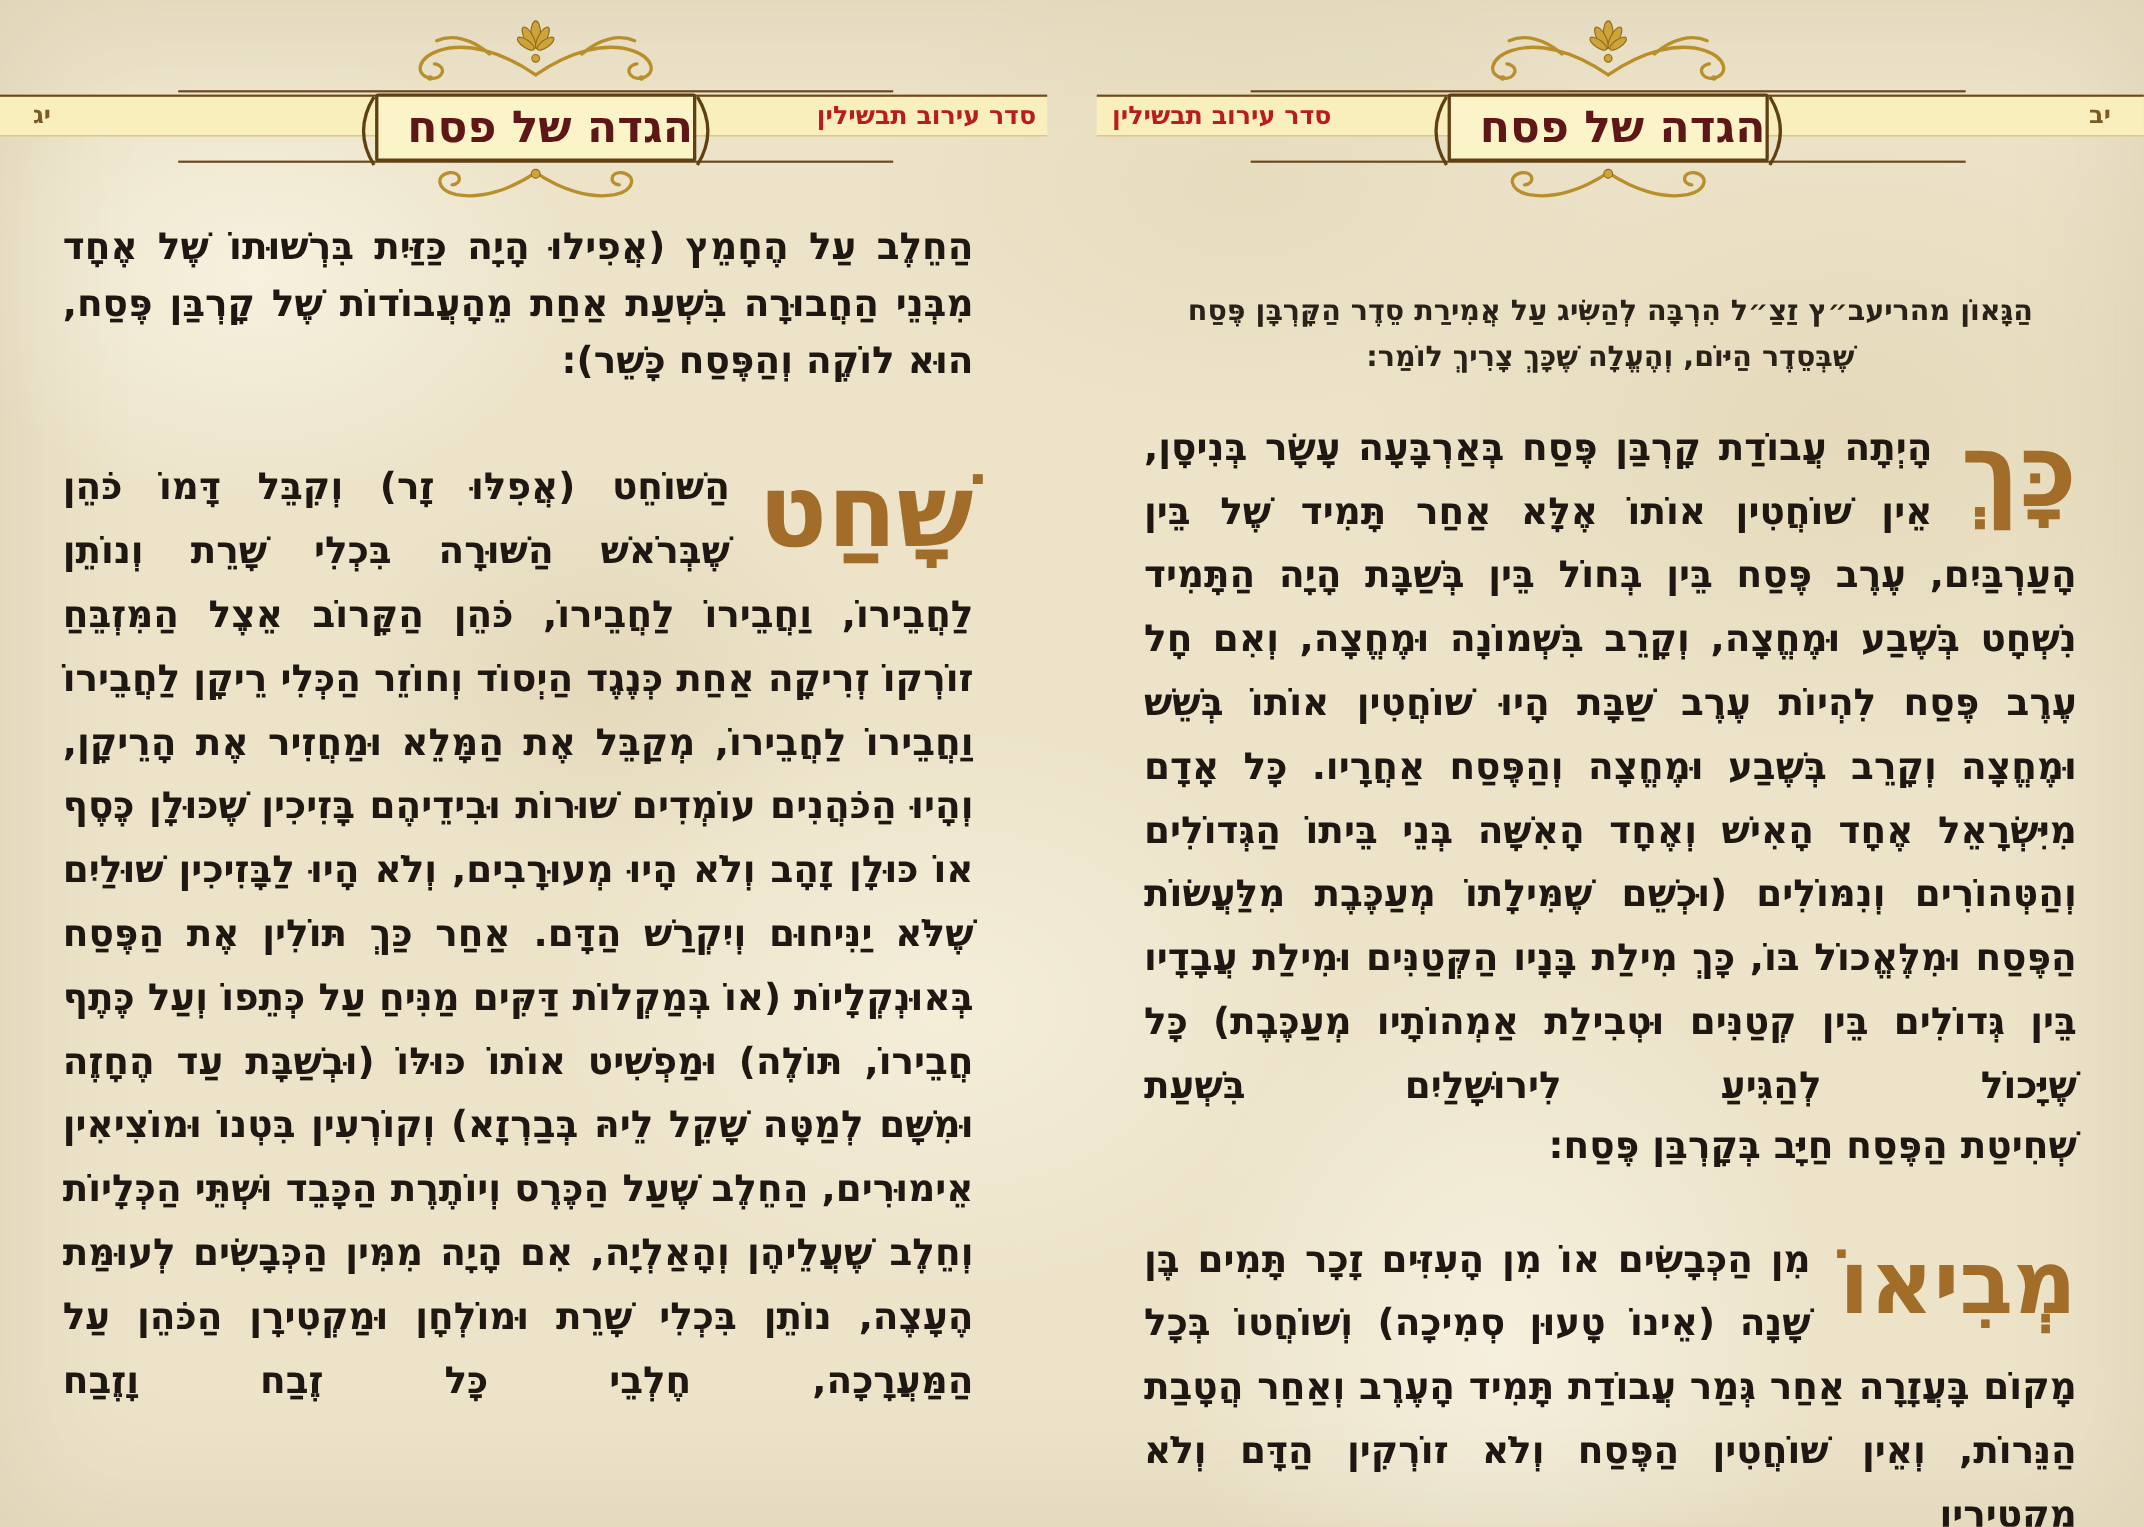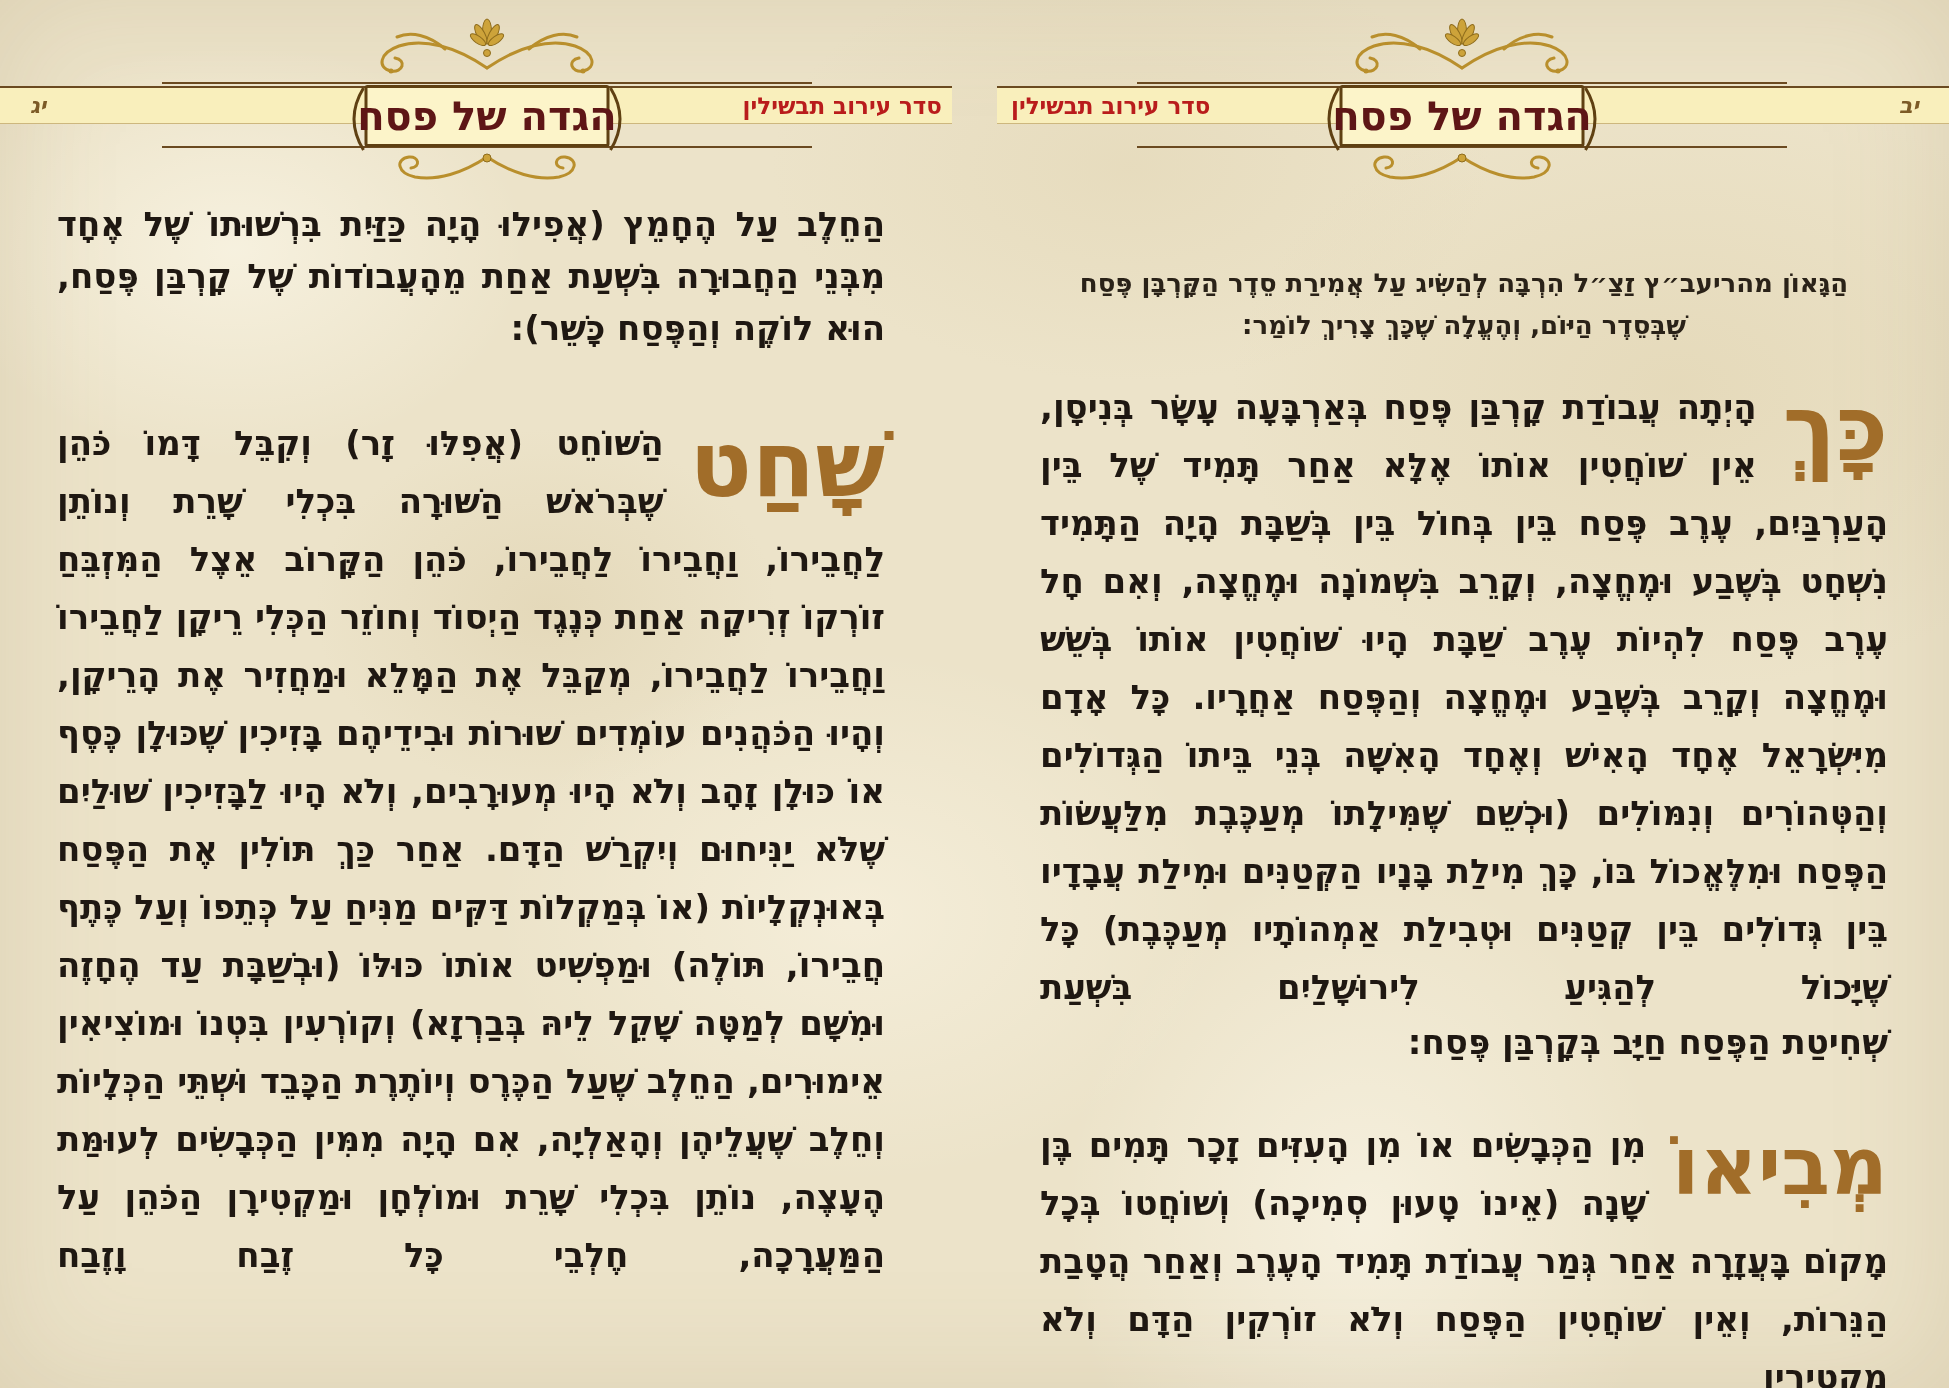--- a/index.html
+++ b/index.html
@@ -30,42 +30,42 @@
     display:flex;align-items:center;
     box-sizing:border-box;
   }
   .band-left{left:0;width:952px;justify-content:flex-end;padding-left:70px;padding-right:10px;}
   .band-right{left:997px;width:952px;justify-content:flex-start;padding-left:14px;padding-right:70px;}
   .band-title{
     font-size:23px;font-weight:700;color:#b91c1c;line-height:34px;direction:rtl;
   }
   .pagenum{
     position:absolute;top:0;height:36px;line-height:36px;
-    font-size:22px;font-weight:700;color:#7c5a26;font-style:italic;
+    font-size:22px;font-weight:700;color:#7c5a26;
   }
   .pn-left{left:30px;}
   .pn-right{right:30px;}
 
   
   .banner{position:absolute;top:0;width:700px;height:200px;}
   .banner-left{left:137px;}
   .banner-right{left:1112px;}
   .shelf{
     position:absolute;left:25px;top:82px;width:650px;height:66px;
     border-top:2px solid #6b4a20;border-bottom:2px solid #6b4a20;
     box-sizing:border-box;
   }
   .fl-top{position:absolute;left:50%;top:16px;transform:translateX(-50%);}
   .fl-bottom{position:absolute;left:50%;top:149px;transform:translateX(-50%);}
   .plaque{
     position:absolute;left:50%;top:85px;transform:translateX(-50%);
-    width:245px;height:62px;
+    width:292px;height:62px;
     background:#fcf4c9;border:3px solid #5f4012;border-radius:3px;
     box-sizing:border-box;
-    display:flex;align-items:center;justify-content:center;
+    display:flex;align-items:center;justify-content:flex-end;
     z-index:4;
   }
   .plaque-title{
     font-size:40px;font-weight:700;color:#5e1616;direction:rtl;
     line-height:56px;white-space:nowrap;
   }
   .wing{position:absolute;top:-4px;width:26px;height:70px;}
   .wing-l{left:-27px;}
   .wing-r{right:-27px;}
 

